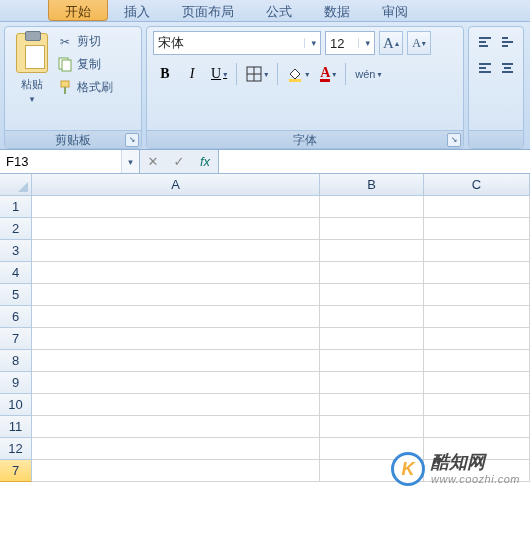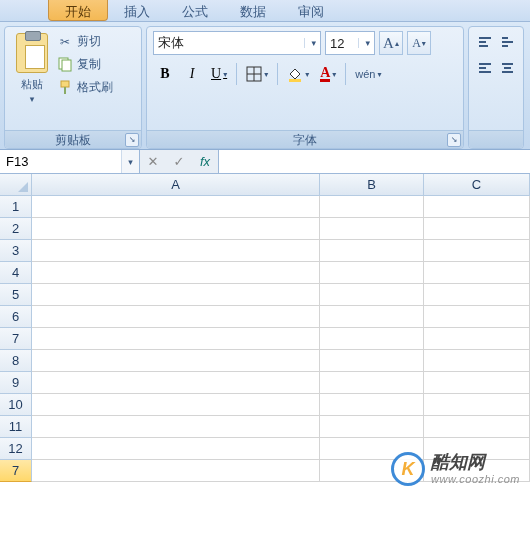--- a/index.html
+++ b/index.html
@@ -256,20 +256,21 @@
   .wm-text { display:flex; flex-direction:column; line-height:1.1;font-style:italic; }
   .wm-cn { font-size:18px; color:#333; font-weight:600; }
   .wm-url { font-size:11px; color:#888; letter-spacing:0.5px; }
 </style>
 </head>
 <body>
 
 <div class="ribbon-tabs">
   <div class="ribbon-tab active">开始</div>
   <div class="ribbon-tab">插入</div>
+  <div class="ribbon-tab">页面布局</div>
   <div class="ribbon-tab">公式</div>
   <div class="ribbon-tab">数据</div>
   <div class="ribbon-tab">审阅</div>
 </div>
 
 <div class="ribbon-body">
 
   <div class="ribbon-group" style="width:138px">
     <div class="ribbon-group-content">
       <div class="paste-btn">

